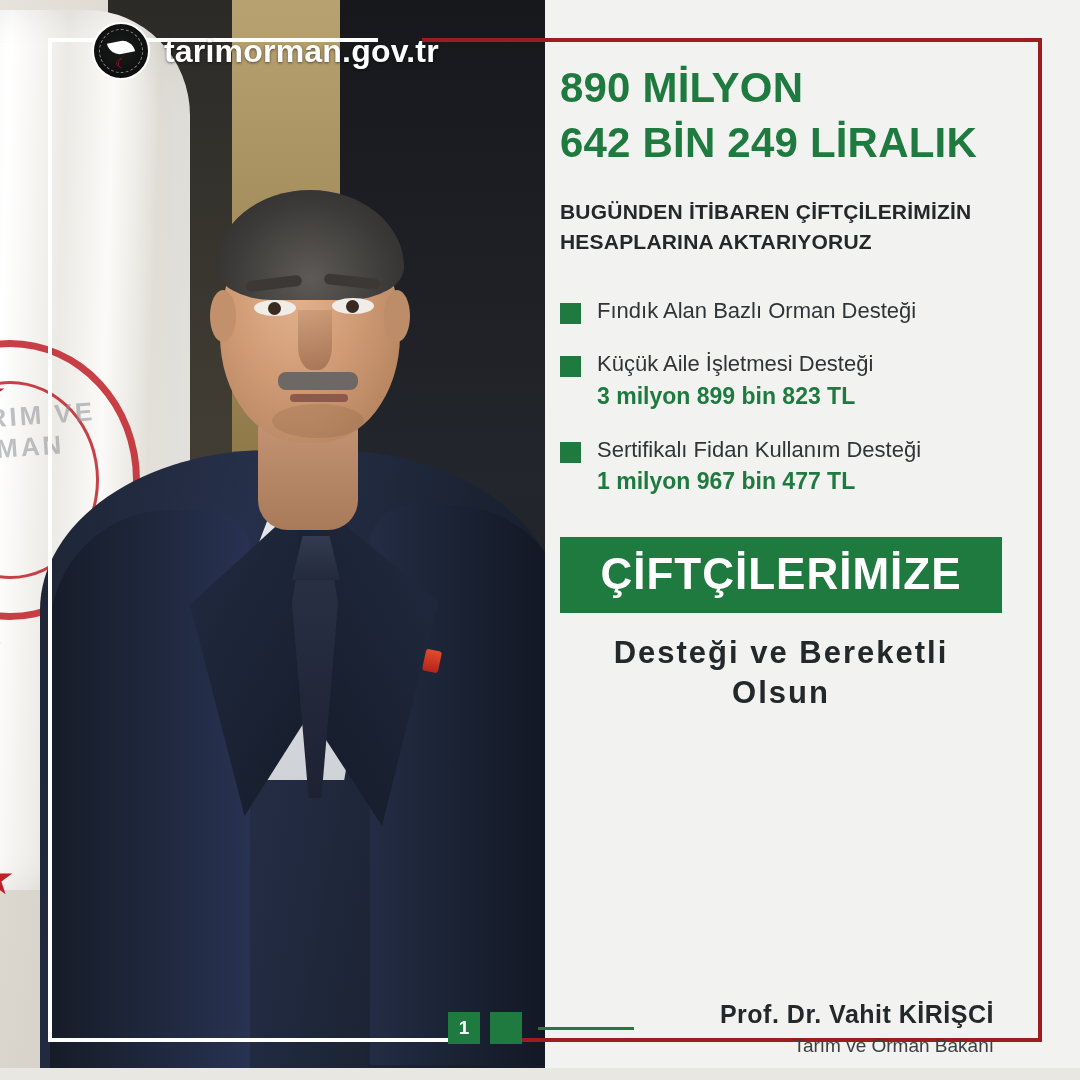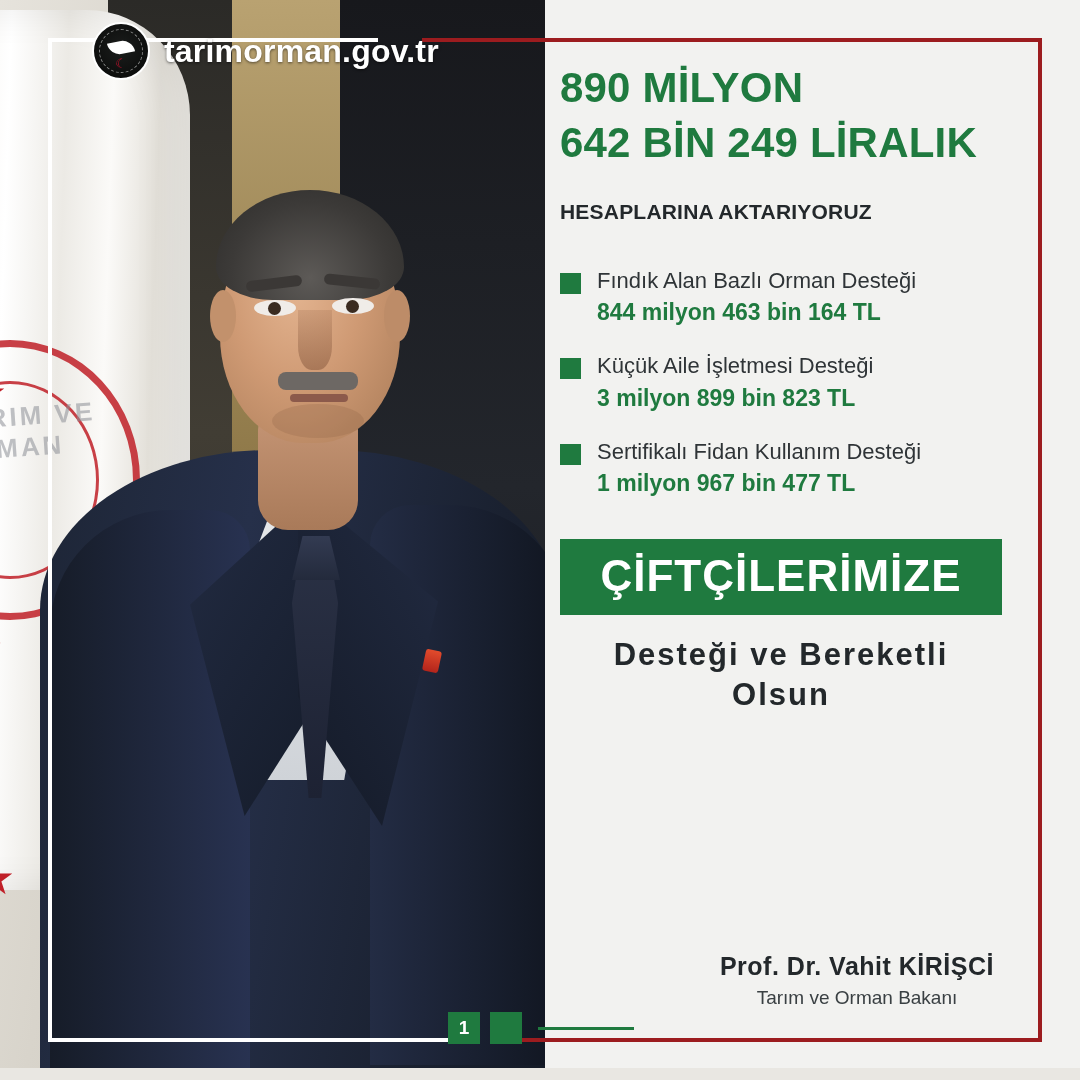--- a/index.html
+++ b/index.html
@@ -292,21 +292,21 @@
   }
   .page-num {
     width: 32px; height: 32px; background: #1f7a3f; color: #ffffff;
     font-size: 19px; font-weight: bold;
     display: flex; align-items: center; justify-content: center;
   }
   .sq { width: 32px; height: 32px; background: #1f7a3f; }
   .rule { width: 96px; height: 3px; background: #1f7a3f; margin-left: 6px; }
 
   .signature {
-    position: absolute; right: 86px; top: 952px; text-align: center; margin-left: 12px;
+    position: absolute; right: 86px; top: 1000px; text-align: right; margin-left: 12px;
   }
   .sig-name {
     color: #23282b; font-size: 25px; font-weight: bold; letter-spacing: .5px;
   }
   .sig-title {
     margin-top: 6px; color: #3a4043; font-size: 19px;
   }
 
   .bottom-strip {
     position: absolute; left: 0; bottom: 0; width: 1080px; height: 12px;
@@ -376,30 +376,30 @@
   </div>
 
   <div class="content">
 
     <div class="headline">
       <div>890 MİLYON</div>
       <div>642 BİN 249 LİRALIK</div>
     </div>
 
     <div class="subhead">
+      <div>BUGÜNDEN İTİBAREN ÇİFTÇİLERİMİZİN</div>
       <div>HESAPLARINA AKTARIYORUZ</div>
     </div>
 
     <div class="items">
 
       <div class="item">
         <div class="bullet"></div>
         <div class="item-texts">
           <div class="item-title">Fındık Alan Bazlı Orman Desteği</div>
-          <div class="item-amount">844 milyon 463 bin 164 TL</div>
         </div>
       </div>
 
 
       <div class="item">
         <div class="bullet"></div>
         <div class="item-texts">
           <div class="item-title">Küçük Aile İşletmesi Desteği</div>
           <div class="item-amount">3 milyon 899 bin 823 TL</div>
         </div>

